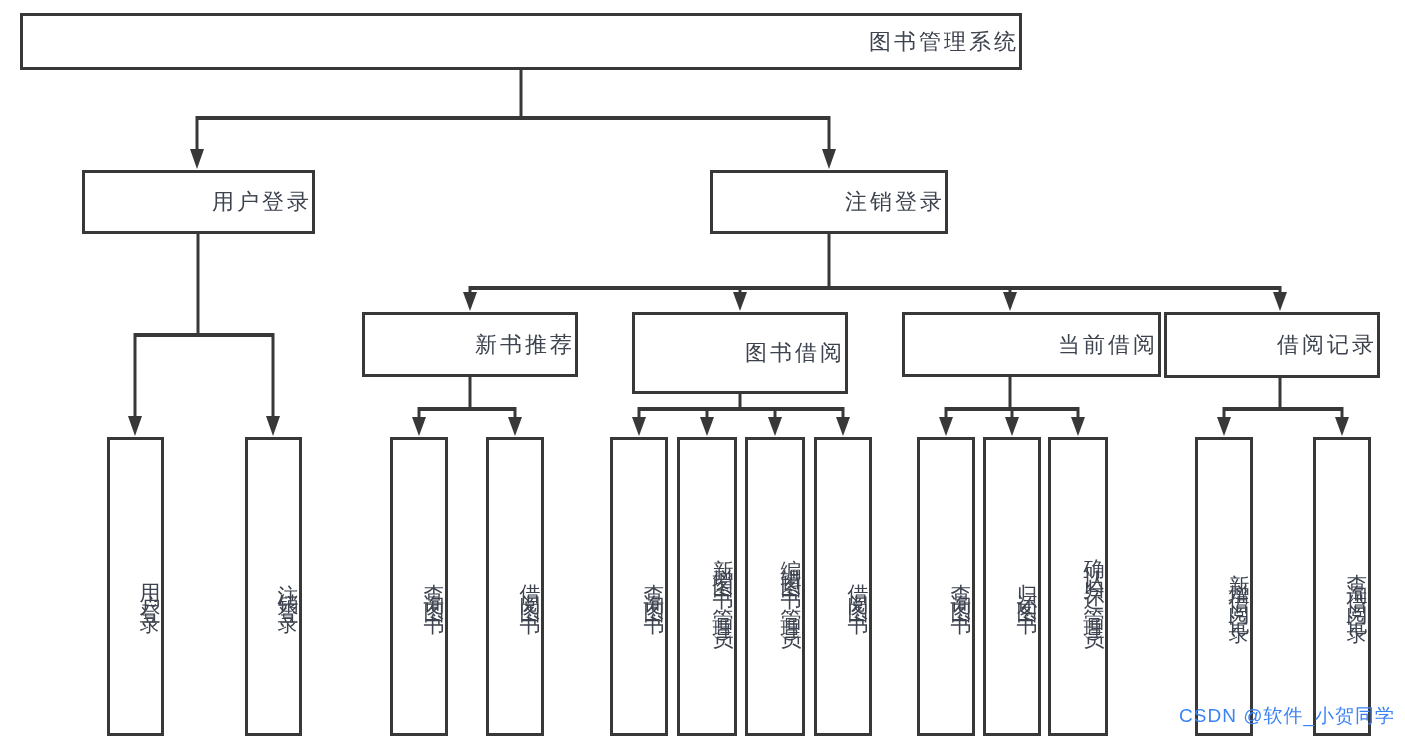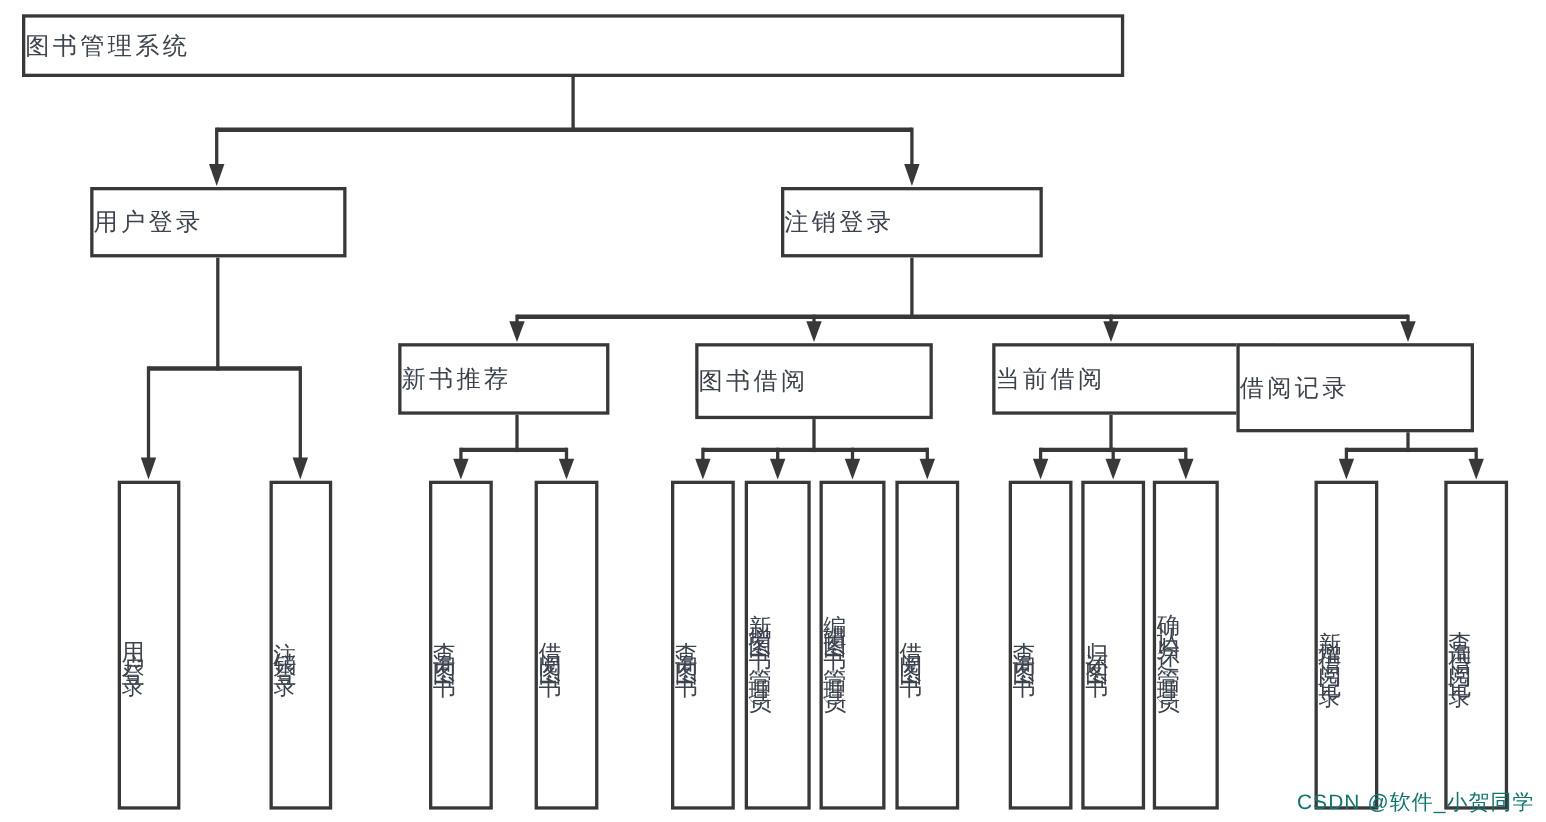--- a/index.html
+++ b/index.html
@@ -4,32 +4,32 @@
 <style>
   html,body{margin:0;padding:0;background:#ffffff;}
   .stage{
     position:relative;width:1405px;height:747px;background:#ffffff;overflow:hidden;
     font-family:"Liberation Sans","DejaVu Sans",sans-serif;
   }
   .wires{position:absolute;left:0;top:0;z-index:0;}
   .node{
     position:absolute;z-index:1;background:#ffffff;
     border:3px solid #383838;box-sizing:border-box;
-    display:flex;align-items:center;justify-content:flex-start;
+    display:flex;align-items:center;justify-content:flex-end;
     color:#3d434e;
   }
   .hlabel{font-size:22px;letter-spacing:3px;white-space:nowrap;}
   .vtext{
     writing-mode:vertical-rl;text-orientation:mixed;
     font-size:21px;letter-spacing:10px;line-height:1;
     white-space:nowrap;
   }
   .watermark{
-    position:absolute;z-index:3;right:10px;bottom:5px;
-    font-size:19px;color:#0f766e;letter-spacing:1px;white-space:nowrap;margin-top:13px;
+    position:absolute;z-index:3;right:10px;bottom:18px;
+    font-size:19px;color:#3b82f6;letter-spacing:1px;white-space:nowrap;margin-top:13px;
   }
   svg line,svg polyline{stroke:#383838;fill:none;}
   svg polygon{fill:#383838;stroke:none;}
 </style>
 </head>
 <body>
 
 <div class="stage">
 
   <svg class="wires" width="1405" height="747">
@@ -105,30 +105,30 @@
     <span class="hlabel">注销登录</span>
   </div>
 
   <div class="node" style="left:107px;top:437px;width:57px;height:299px">
     <span class="vtext">用户登录</span>
   </div>
   <div class="node" style="left:245px;top:437px;width:57px;height:299px">
     <span class="vtext">注销登录</span>
   </div>
 
-  <div class="node" style="left:362px;top:312px;width:192px;height:65px">
+  <div class="node" style="left:362px;top:312px;width:216px;height:65px">
     <span class="hlabel">新书推荐</span>
   </div>
-  <div class="node" style="left:632px;top:312px;width:216px;height:69px">
+  <div class="node" style="left:632px;top:312px;width:216px;height:82px">
     <span class="hlabel">图书借阅</span>
   </div>
   <div class="node" style="left:902px;top:312px;width:259px;height:65px">
     <span class="hlabel">当前借阅</span>
   </div>
-  <div class="node" style="left:1124px;top:312px;width:216px;height:81px">
+  <div class="node" style="left:1164px;top:312px;width:216px;height:66px">
     <span class="hlabel">借阅记录</span>
   </div>
 
   <div class="node" style="left:390px;top:437px;width:58px;height:299px">
     <span class="vtext">查询图书</span>
   </div>
   <div class="node" style="left:486px;top:437px;width:58px;height:299px">
     <span class="vtext">借阅图书</span>
   </div>
 

